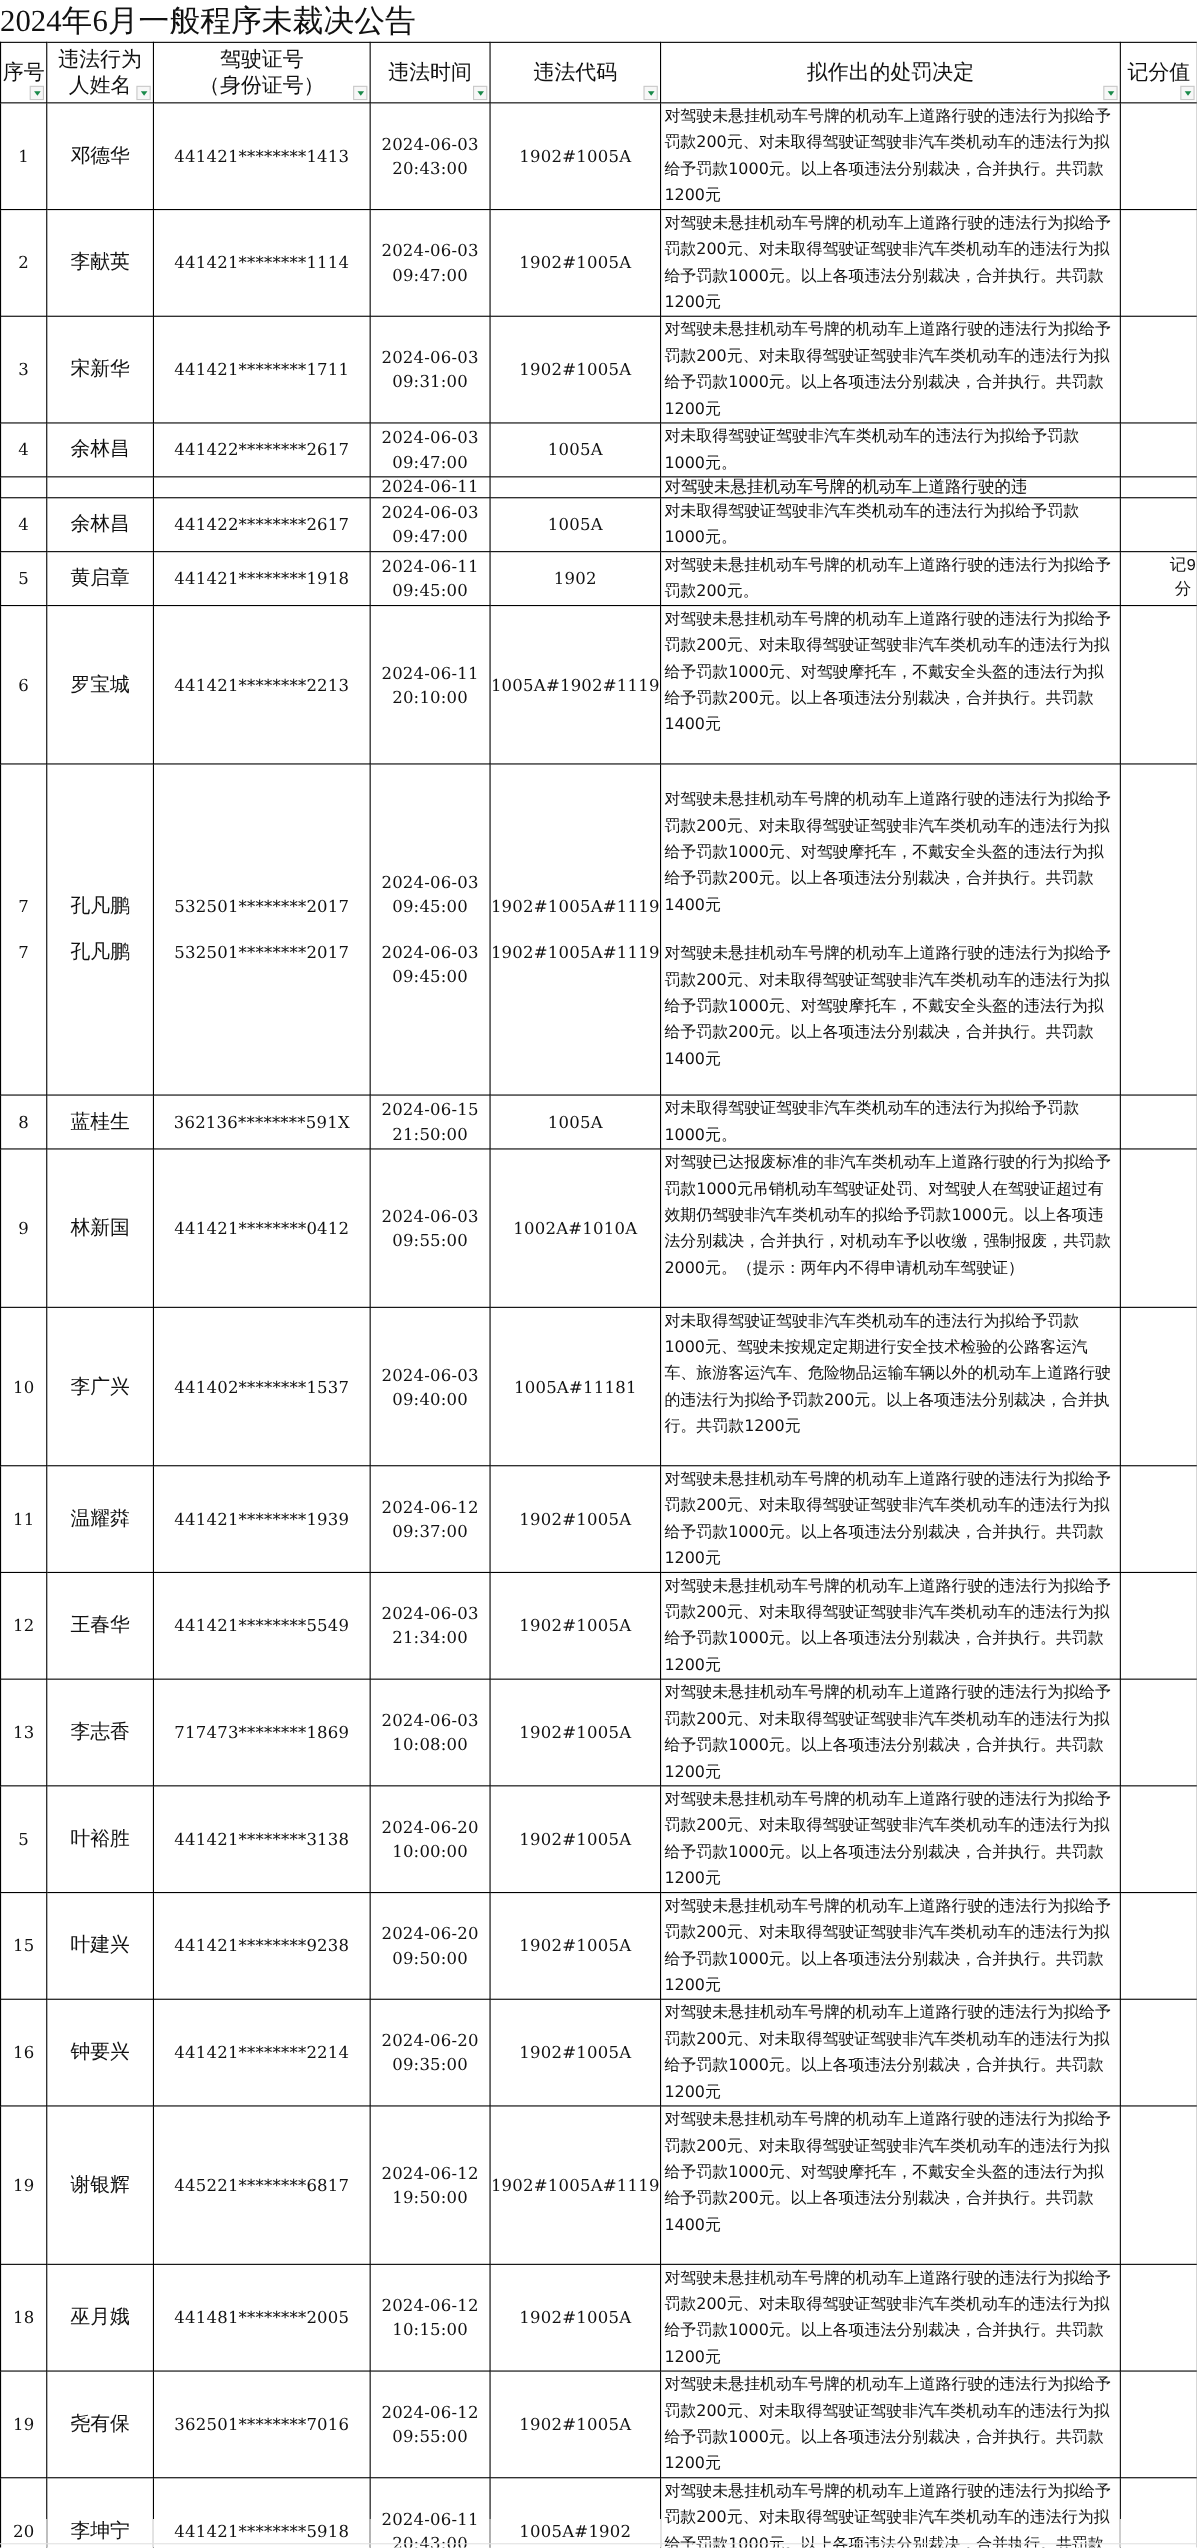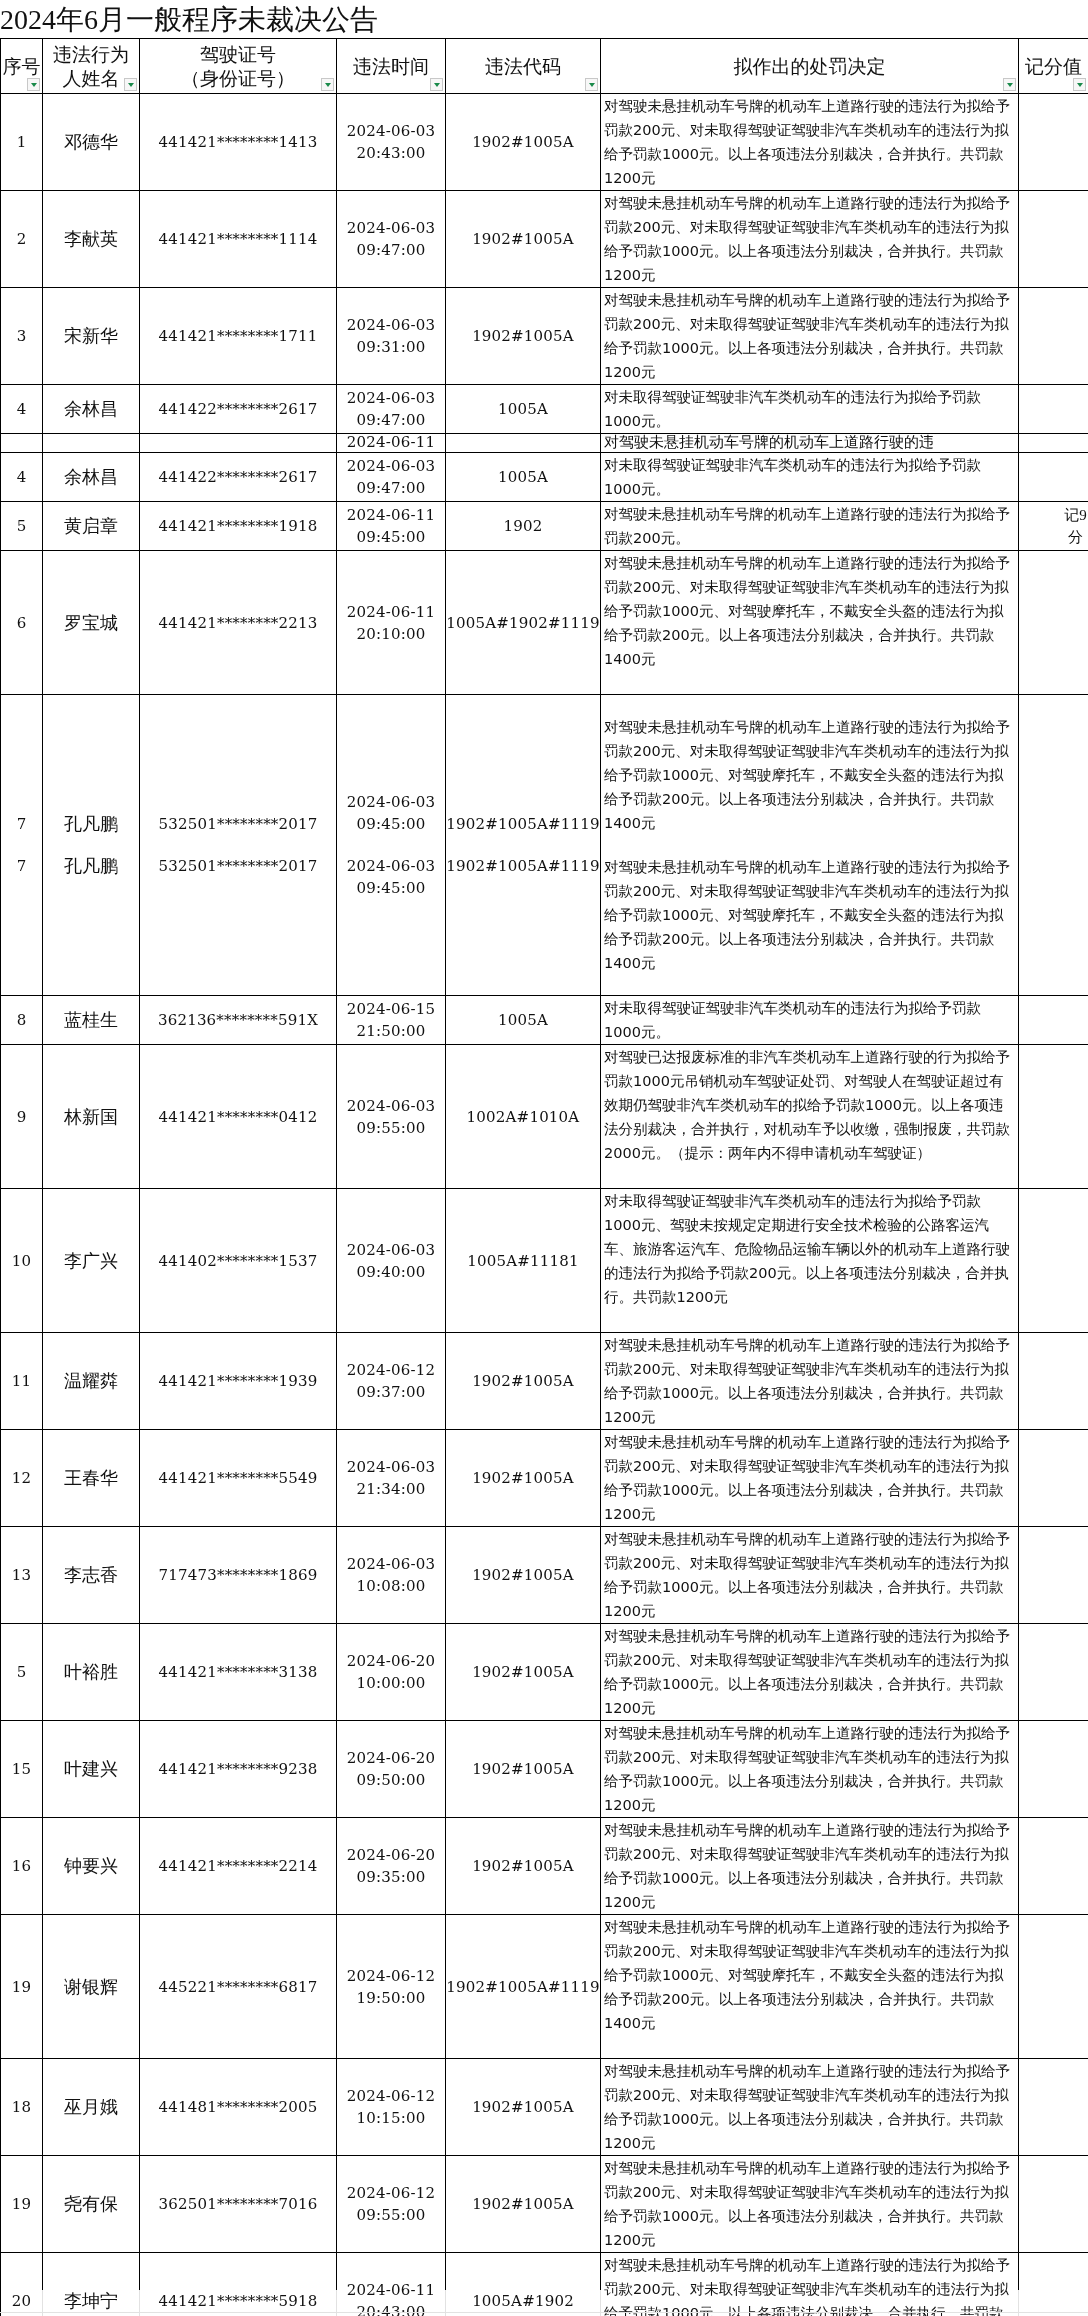--- a/index.html
+++ b/index.html
@@ -14,21 +14,21 @@
        font-family: "DejaVu Sans", "Liberation Sans", sans-serif; height: 54px; }
   .filter { position: absolute; right: 2px; bottom: 2px; width: 13px; height: 13px;
             border: 1px solid #c8c8c8; background: #f7f7f7; box-sizing: border-box; }
   .filter::after { content: ""; position: absolute; left: 3px; top: 4px;
             border-left: 3px solid transparent; border-right: 3px solid transparent; border-top: 4px solid #1a8a4a; }
   td { font-size: 15px; text-align: center; line-height: 22px; }
   td.mono { font-family: "DejaVu Serif", "Liberation Serif", serif; letter-spacing: 0.2px; }
   td.cn { font-family: "DejaVu Sans", "Liberation Sans", sans-serif; font-size: 18px; }
   td.dec { text-align: left; font-family: "DejaVu Sans", "Liberation Sans", sans-serif; font-size: 14.5px;
            line-height: 24px; padding: 0 3px; vertical-align: top; }
-  td.pts { font-family: Liberation Serif, serif; font-size: 15px; padding-left: 44px; }
+  td.pts { font-family: Liberation Mono, monospace; font-size: 15px; padding-left: 44px; }
   .tline { display: block; }
   .dup { display: block; margin: 20px 0; }
   .glitch td { height: 17px; line-height: 16px; font-size: 15px; vertical-align: top; }
   .below { position: absolute; left: 0; top: 2290px; width: 1088px; height: 26px; }
   .below div { position: absolute; top: 0; bottom: 0; border-left: 1px solid #e2e2e2; }
   .below .h { position: absolute; left: 0; right: 0; top: 22px; border-top: 1px solid #e2e2e2; }
 </style>
 </head>
 <body>
 

